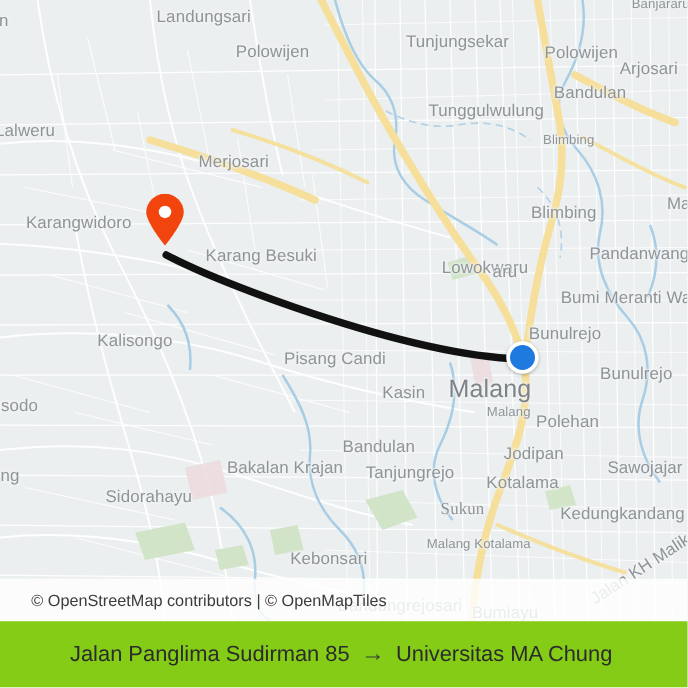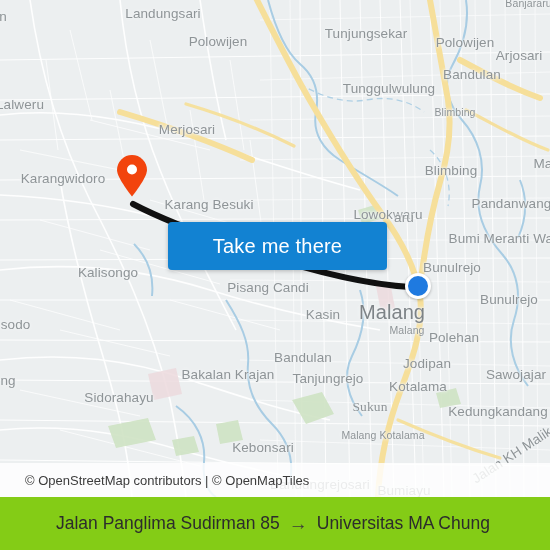--- a/index.html
+++ b/index.html
@@ -236,21 +236,20 @@
 
     <div id="pin-origin">
       <svg viewBox="0 0 32 42" width="32" height="42">
         <path d="M16 41.5 C16 41.5 31 23 31 15 A15 15 0 1 0 1 15 C1 23 16 41.5 16 41.5 Z" fill="#f2440d"></path>
         <circle cx="16" cy="14.5" r="5" fill="#ffffff"></circle>
       </svg>
     </div>
 
     <div id="dot-destination"></div>
 
-    <button id="cta">Take me there</button>
 
     <div id="attrib">
       <span class="txt">© OpenStreetMap contributors | © OpenMapTiles</span>
     </div>
   </div>
 
   <div id="footer">
     <div id="footer-route">
       <span class="fr-text">Jalan Panglima Sudirman 85</span>
       <span class="fr-arrow">→</span>

